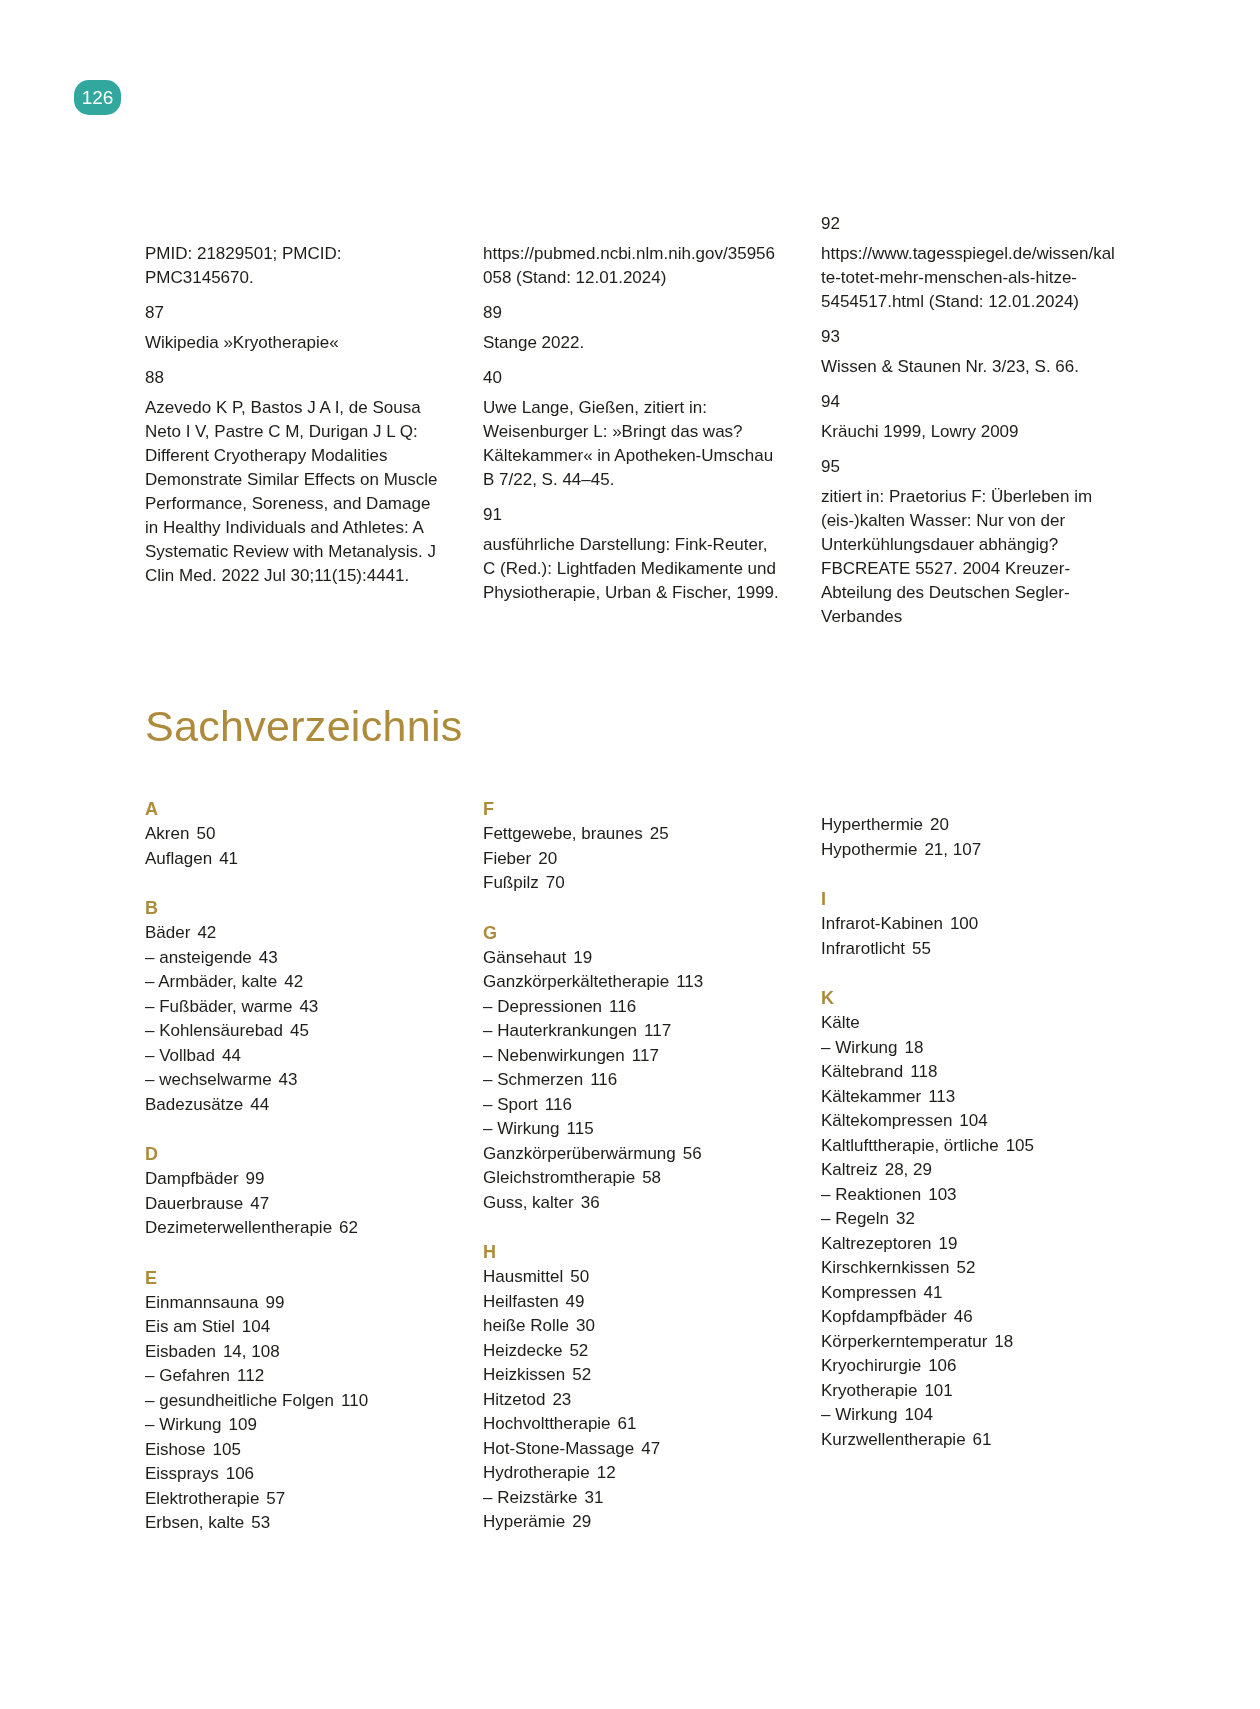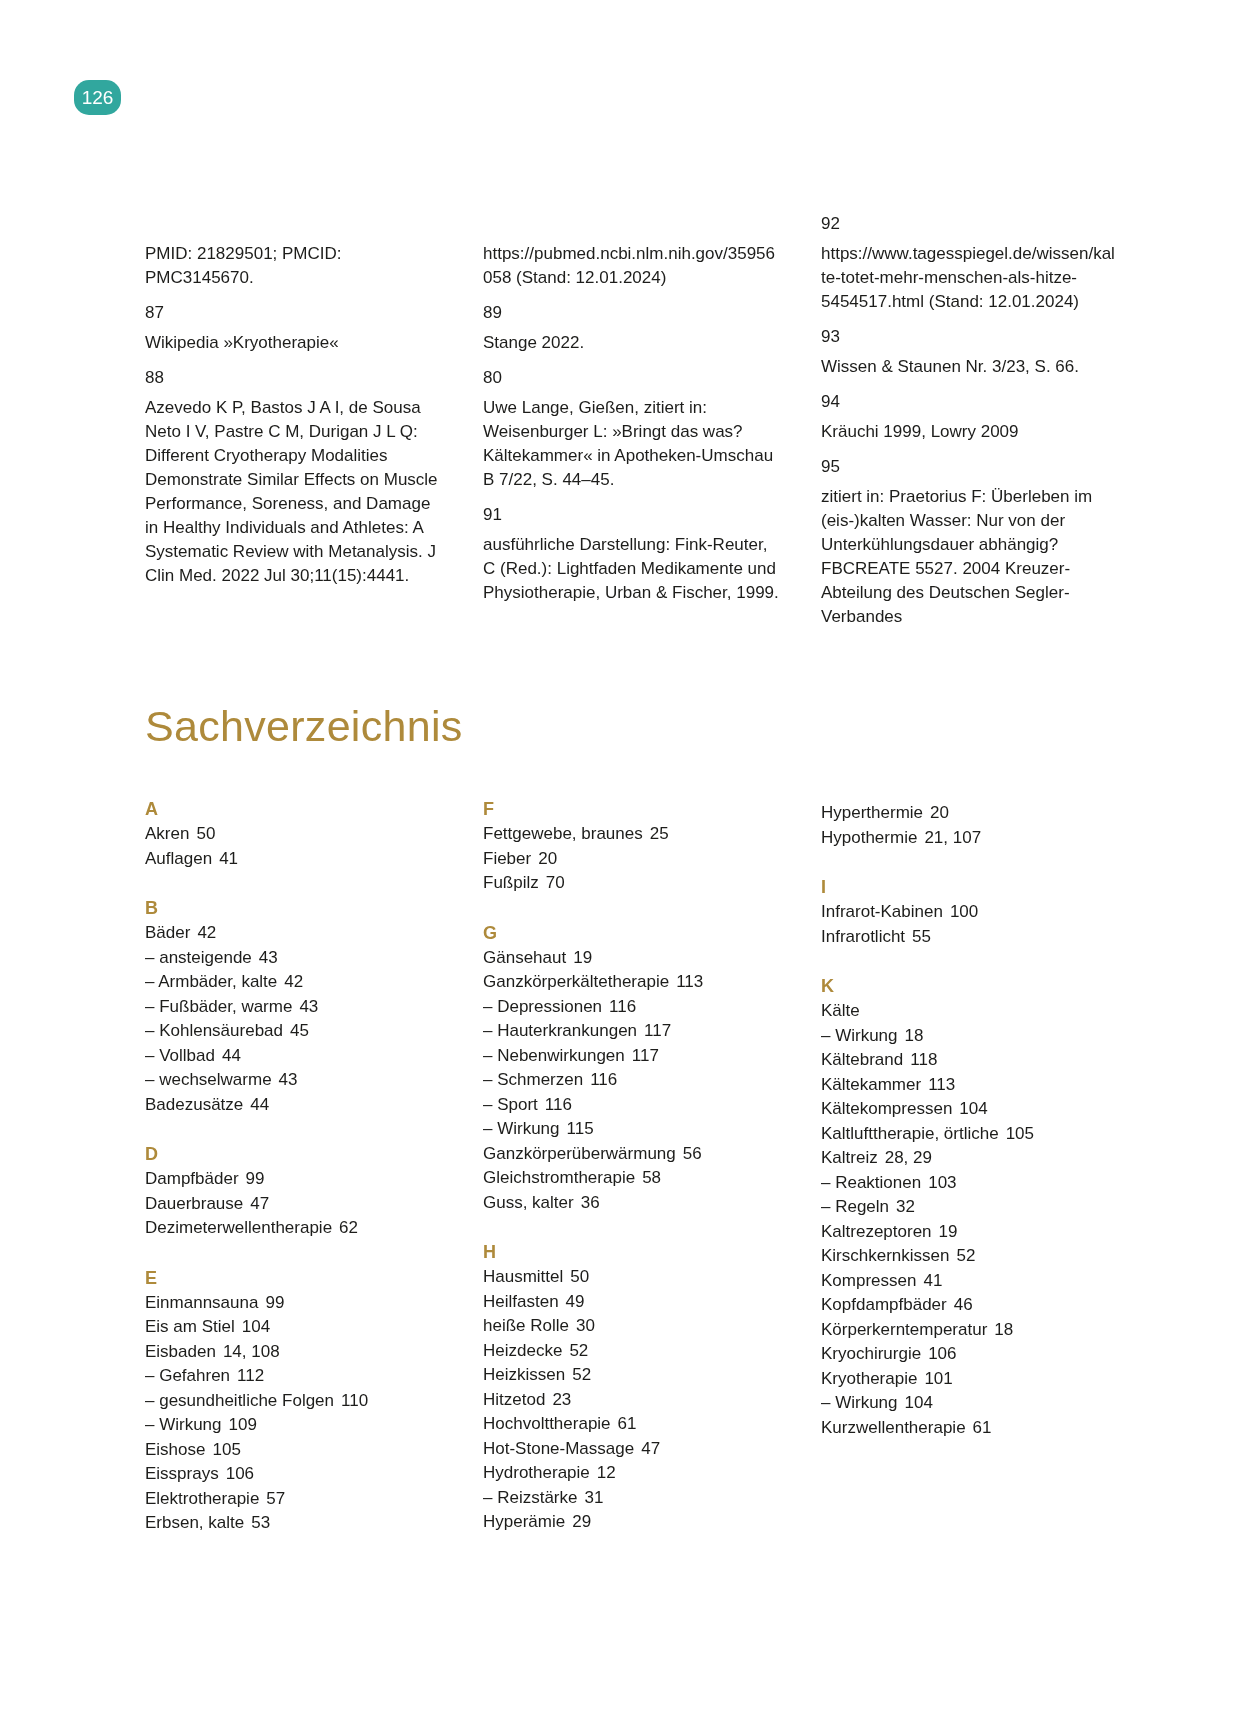--- a/index.html
+++ b/index.html
@@ -62,21 +62,21 @@
     align-items: start;
   }
   .idx-letter {
     color: var(--gold, #ae8a3b);
     font-weight: 700;
     font-size: 18px;
     line-height: 25px;
     margin-top: 25px;
   }
   .idx-group:first-child .idx-letter { margin-top: 0; }
-  .idx-group.no-letter { margin-top: 4px; }
+  .idx-group.no-letter { margin-top: 16px; }
   .idx-item {
     font-size: 17px;
     line-height: 24.5px;
   }
   .idx-pages { margin-left: 7px; }
   .footer {
     position: absolute;
     left: 145px;
     width: 972px;
     top: 1744px;
@@ -113,21 +113,21 @@
         <div class="ref-column">
           <div class="ref-entry">
             <span class="ref-num"></span>
             <span class="ref-text">https://pubmed.ncbi.nlm.nih.gov/35956058 (Stand: 12.01.2024)</span>
           </div>
           <div class="ref-entry">
             <span class="ref-num">89</span>
             <span class="ref-text">Stange 2022.</span>
           </div>
           <div class="ref-entry">
-            <span class="ref-num">80</span>
+            <span class="ref-num">40</span>
             <span class="ref-text">Uwe Lange, Gießen, zitiert in: Weisenburger L: »Bringt das was? Kältekammer« in Apotheken-Umschau B 7/22, S. 44–45.</span>
           </div>
           <div class="ref-entry">
             <span class="ref-num">91</span>
             <span class="ref-text">ausführliche Darstellung: Fink-Reuter, C (Red.): Lightfaden Medikamente und Physiotherapie, Urban &amp; Fischer, 1999.</span>
           </div>
         </div>
         <div class="ref-column">
           <div class="ref-entry">
             <span class="ref-num">92</span>

